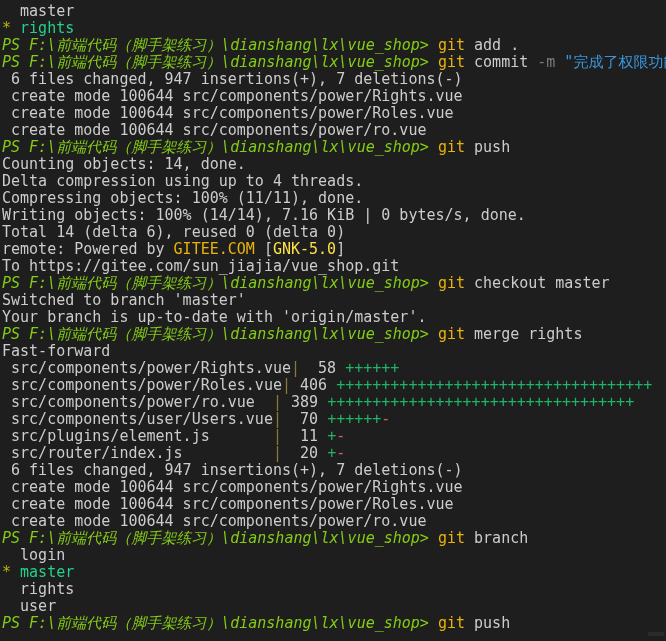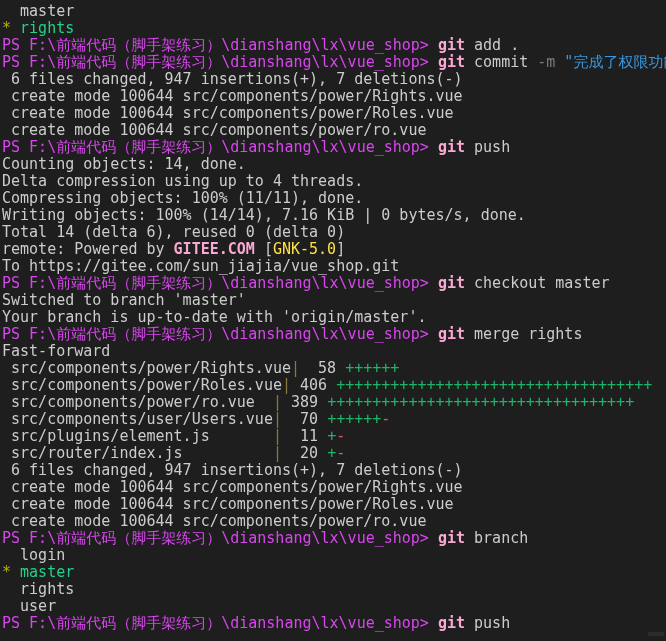--- a/index.html
+++ b/index.html
@@ -27,22 +27,22 @@
   }
   .line {
     height: 17px;
     white-space: pre;
     padding-left: 2px;
   }
   .seg { white-space: pre; }
 
   
   .c-default { color: #cccccc; }
-  .c-white   { color: #d946ef; }
-  .c-yellow  { color: #f9a8d4; font-weight: bold; }
+  .c-white   { color: #84cc16; font-style: italic; }
+  .c-yellow  { color: #eab308; }
   .c-olive   { color: #b5b500; }
   .c-green   { color: #23d18b; }
   .c-green2  { color: #1eb567; }
   .c-red     { color: #e05a5a; }
   .c-cyan    { color: #3a96dd; }
   .c-magenta { color: #fde047; }
   .c-gray    { color: #7a7a7a; }
   .c-bar     { color: #8a7a3a; }
 
   #scroll-artifact {

